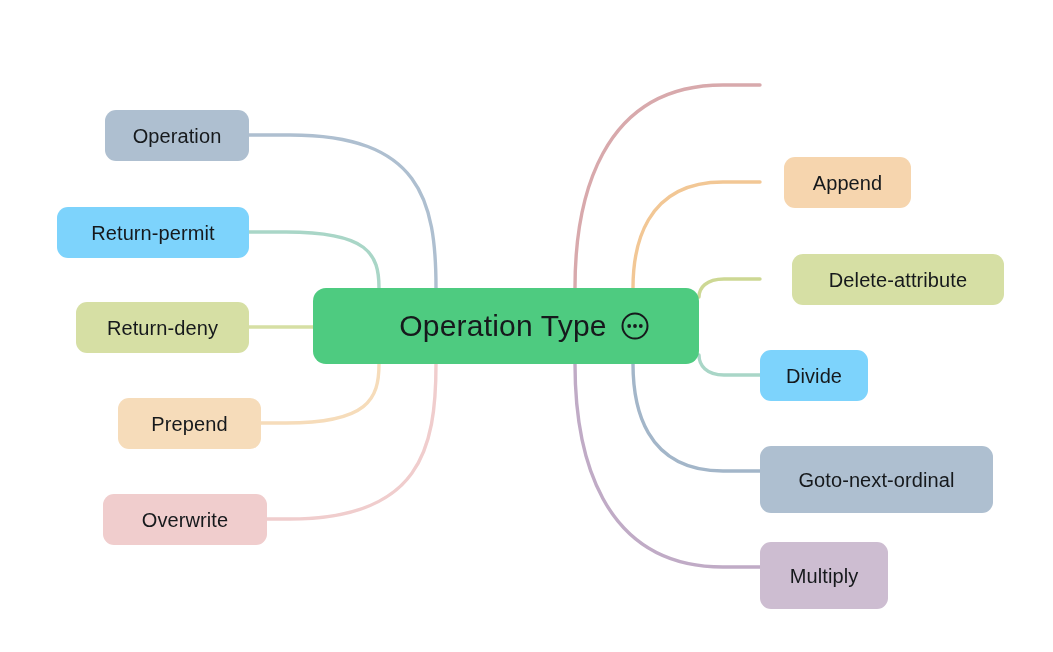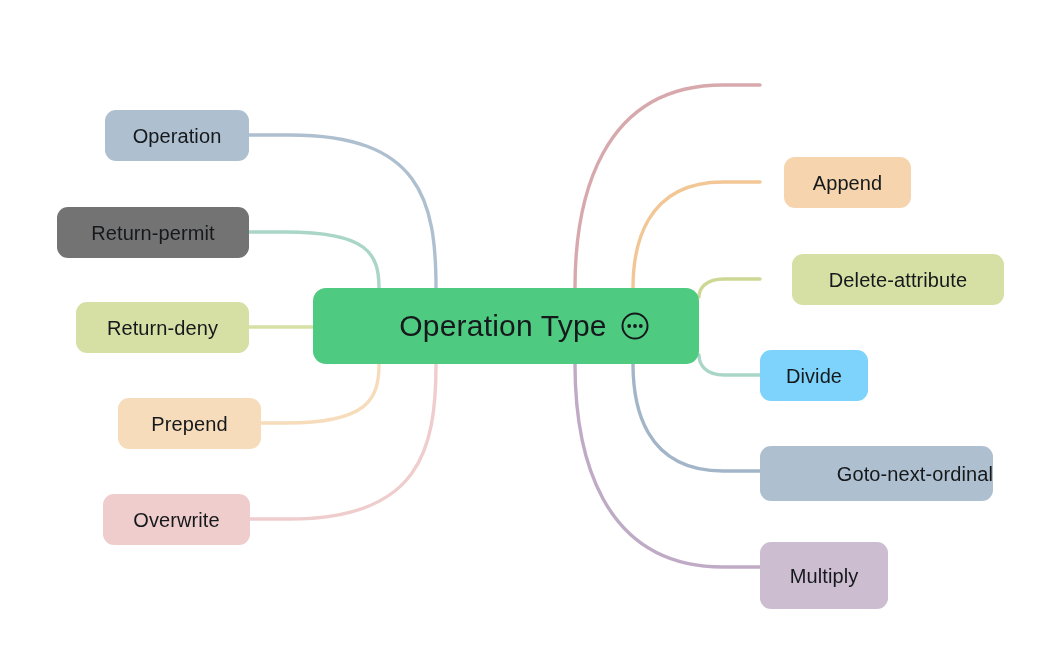--- a/index.html
+++ b/index.html
@@ -88,40 +88,40 @@
         <circle cx="9.2" cy="15" r="1.9" fill="#16191c"></circle>
         <circle cx="15" cy="15" r="1.9" fill="#16191c"></circle>
         <circle cx="20.8" cy="15" r="1.9" fill="#16191c"></circle>
       </svg>
     </span>
   </div>
 
 <div class="node" style="left: 105px; top: 110px; width: 144px; height: 51px; background: rgb(174, 191, 208);">
       <span>Operation</span>
     </div>
-    <div class="node" style="left: 57px; top: 207px; width: 192px; height: 51px; background: #737373;">
+    <div class="node" style="left: 57px; top: 207px; width: 192px; height: 51px; background: #7dd3fc;">
       <span>Return-permit</span>
     </div>
     <div class="node" style="left: 76px; top: 302px; width: 173px; height: 51px; background: rgb(214, 223, 164);">
       <span>Return-deny</span>
     </div>
     <div class="node" style="left: 118px; top: 398px; width: 143px; height: 51px; background: rgb(246, 220, 186);">
       <span>Prepend</span>
     </div>
-    <div class="node" style="left: 103px; top: 494px; width: 147px; height: 51px; background: rgb(240, 205, 205);">
+    <div class="node" style="left: 103px; top: 494px; width: 164px; height: 51px; background: rgb(240, 205, 205);">
       <span>Overwrite</span>
     </div>
     <div class="node" style="left: 760px; top: 157px; width: 127px; height: 51px; background: rgb(246, 213, 174); margin-left: 24px;">
       <span>Append</span>
     </div>
     <div class="node" style="left: 792px; top: 254px; width: 212px; height: 51px; background: rgb(214, 223, 164);">
       <span>Delete-attribute</span>
     </div>
     <div class="node" style="left: 760px; top: 350px; width: 108px; height: 51px; background: #7dd3fc;">
       <span>Divide</span>
     </div>
-    <div class="node" style="left: 760px; top: 446px; width: 233px; height: 55px; background: rgb(174, 191, 208); justify-content: flex-end;">
+    <div class="node" style="left: 760px; top: 446px; width: 233px; height: 67px; background: rgb(174, 191, 208);">
       <span>Goto-next-ordinal</span>
     </div>
     <div class="node" style="left: 760px; top: 542px; width: 128px; height: 67px; background: rgb(205, 189, 209);">
       <span>Multiply</span>
     </div>
   </div>
 
 </body></html>

